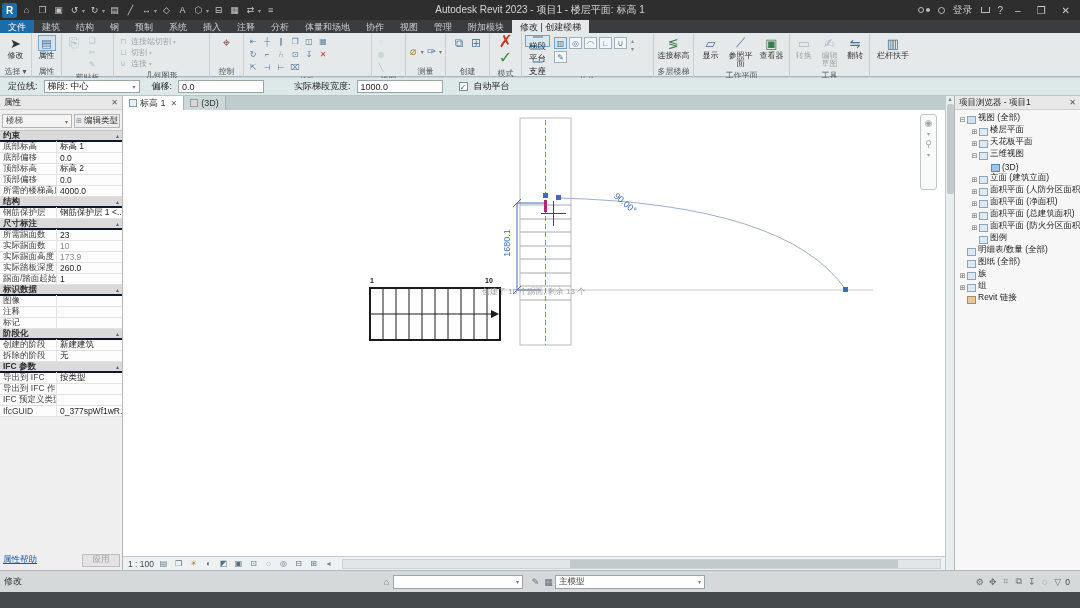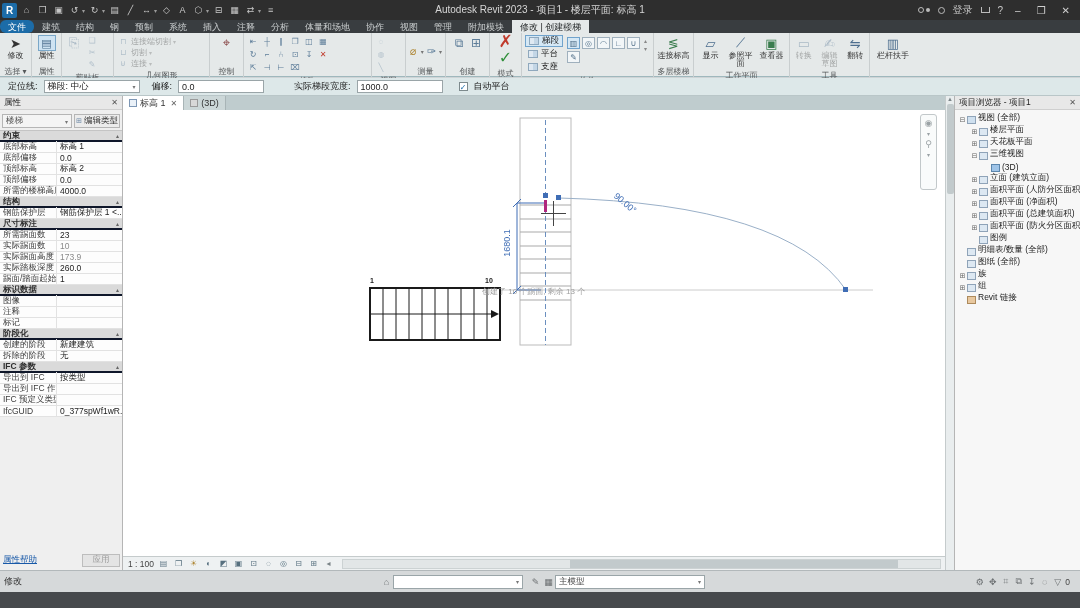--- a/index.html
+++ b/index.html
@@ -16,42 +16,42 @@
   #title-text{position:absolute;left:50%;transform:translateX(-50%);top:3px;font-size:10px;color:#d6d6d6;white-space:nowrap;}
   .tb-right{margin-left:auto;display:flex;align-items:center;gap:8px;padding-right:6px;color:#c8c8c8;}
   .binoc{display:inline-block;width:6px;height:6px;border:1px solid #bbb;border-radius:50%;box-shadow:7px 0 0 -1px #bbb,7px 0 0 0 #2e2e2e inset;margin-right:6px;}
   .ucirc{display:inline-block;width:7px;height:7px;border:1px solid #bbb;border-radius:50%;}
   .carti{display:inline-block;width:9px;height:6px;border:1px solid #bbb;border-top:none;}
   .winbtn{font-size:10px;color:#cfcfcf;padding:0 4px;}
 
   
   #ribbontabs{position:absolute;left:0;top:20px;width:1080px;height:13px;background:#393d40;display:flex;align-items:stretch;font-size:9px;color:#c9cdce;}
   .rtab{padding:1px 8px 0 8px;display:flex;align-items:center;white-space:nowrap;}
-  .rtab.file{background:#1c6ca8;color:#fff;border-radius:6px;}
+  .rtab.file{background:#1c6ca8;color:#fff;}
   .rtab.active{background:#e5e9e9;color:#1f2324;}
 
   
   #ribbon{position:absolute;left:0;top:33px;width:1080px;height:44px;background:#e5e9e9;border-bottom:1px solid #9fb8bd;display:flex;}
   .panel{display:flex;flex-direction:column;border-right:1px solid #c9cecf;height:44px;}
   .panel .tools{flex:1;display:flex;align-items:flex-start;padding:2px 3px;gap:3px;}
   .panel .plabel{height:11px;font-size:8px;color:#55585a;text-align:center;line-height:11px;white-space:nowrap;padding:0 2px;}
   .bigbtn{display:flex;flex-direction:column;align-items:center;justify-content:flex-start;width:34px;gap:1px;}
   .bigbtn .bico{width:18px;height:16px;display:flex;align-items:center;justify-content:center;font-size:13px;color:#4e6f8f;}
   .bigbtn .blab{font-size:8px;color:#333;text-align:center;line-height:8px;}
   .sel .bico{color:#333;}
   .propbtn .bico{background:#cfe3f2;border:1px solid #7aa7c8;font-size:11px;}
   .smallico{width:12px;height:11px;font-size:8px;color:#5d7d99;display:flex;align-items:center;justify-content:center;}
   .gridcol{display:flex;flex-direction:column;gap:1px;}
   .gridrow{display:flex;gap:2px;}
   .dis{opacity:.38;}
   .ttxt{font-size:8px;color:#333;white-space:nowrap;display:flex;align-items:center;gap:2px;height:10px;}
   .ttxt .drop{font-size:6px;color:#777;}
   .modex{font-size:17px;color:#c03a2b;font-weight:bold;line-height:16px;}
   .modev{font-size:16px;color:#2f8f3a;font-weight:bold;line-height:16px;}
-  .compbtn{display:flex;align-items:center;gap:3px;height:12px;font-size:8.5px;color:#222;padding:0 3px;white-space:nowrap;}
+  .compbtn{display:flex;align-items:center;gap:3px;height:12px;font-size:8.5px;color:#222;padding:0 3px;white-space:nowrap;flex-direction:column;}
   .compbtn.on{background:#d5e8f5;border:1px solid #70a3cc;}
   .cico{width:10px;height:8px;border:1px solid #8fa8bd;background:linear-gradient(90deg,#dfe9f2 50%,#c3d6e6 50%);}
   .shapeico{width:13px;height:12px;border:1px solid #9fb0bd;background:#f2f6f8;font-size:8px;color:#55738c;display:flex;align-items:center;justify-content:center;}
 
   
   #optionsbar{position:absolute;left:0;top:78px;width:1080px;height:18px;background:#dde8e9;border-bottom:1px solid #b9c6c8;display:flex;align-items:center;font-size:9px;color:#222;gap:6px;padding-left:8px;}
   .obar-combo{background:#fff;border:1px solid #9aa5a8;height:13px;display:flex;align-items:center;font-size:9px;padding:0 3px;justify-content:space-between;}
   .obar-input{background:#fff;border:1px solid #9aa5a8;height:13px;font-size:9px;padding:0 3px;display:flex;align-items:center;}
   .chk{width:9px;height:9px;border:1px solid #7d8a8d;background:#fff;color:#1c6ca8;font-size:8px;line-height:9px;text-align:center;font-weight:bold;}
 

